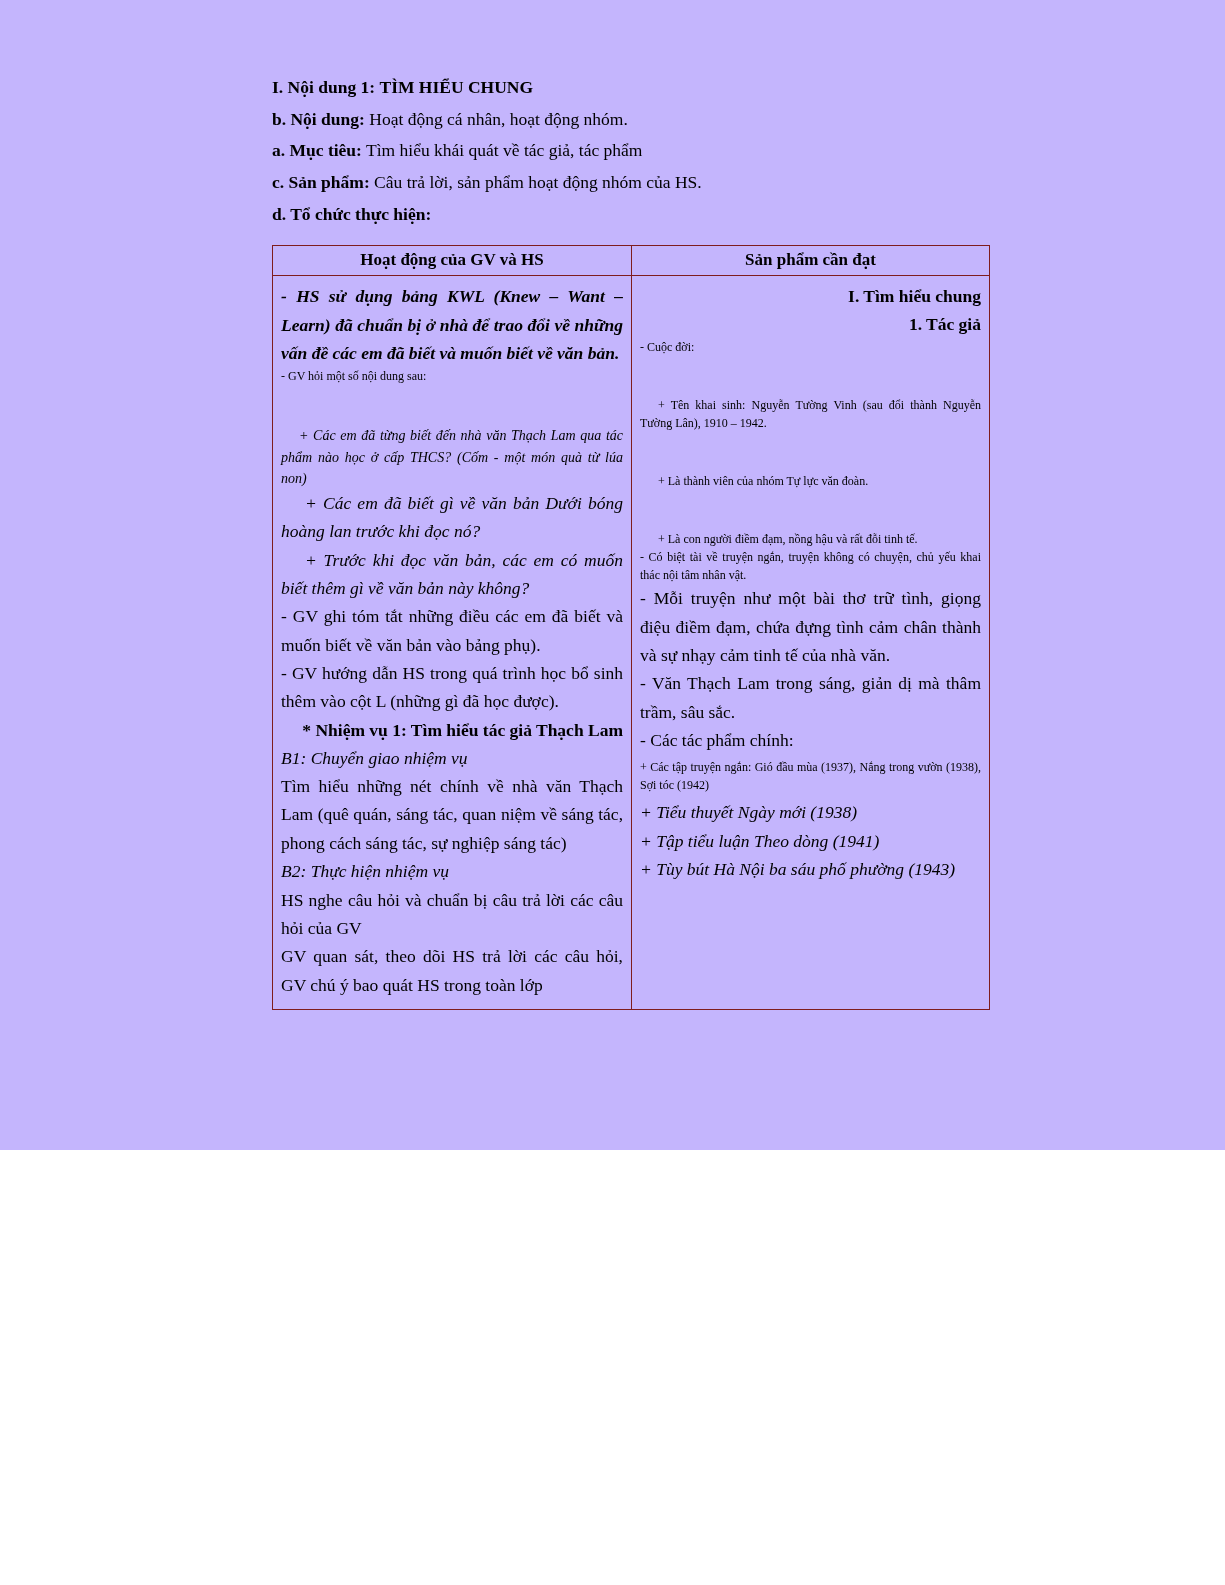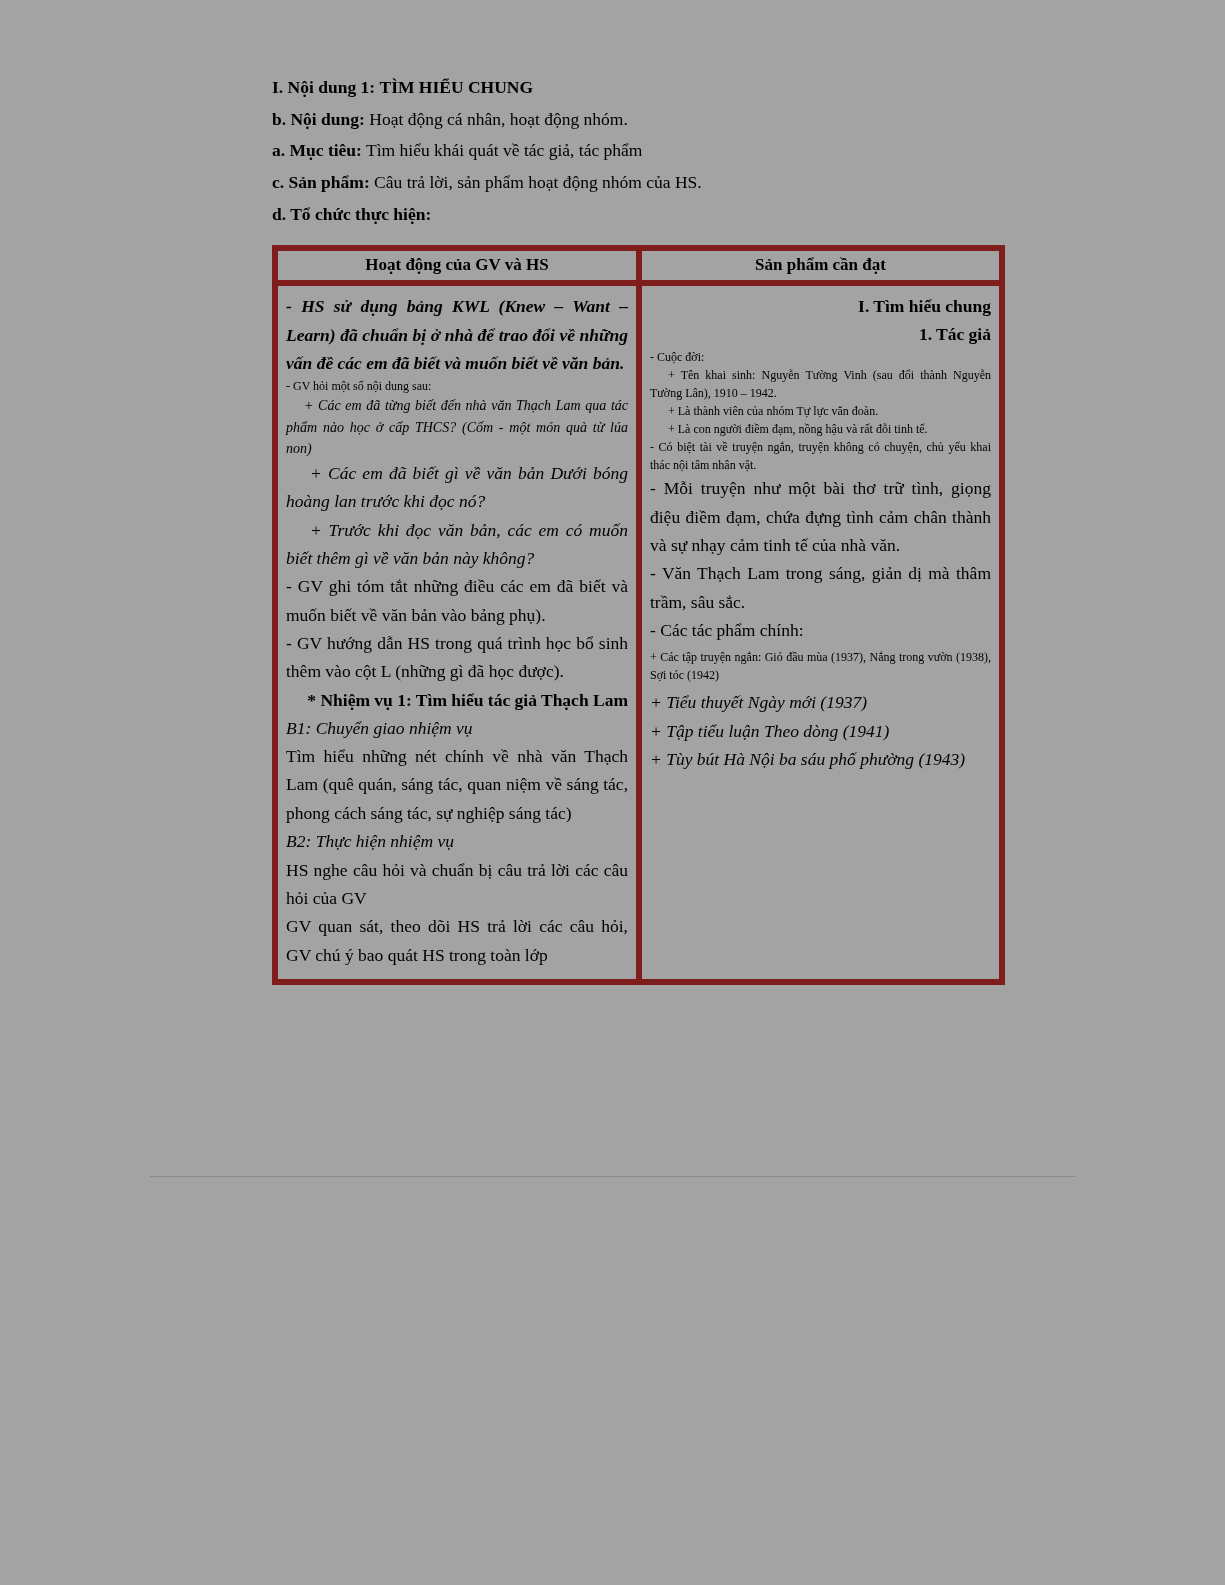--- a/index.html
+++ b/index.html
@@ -3,22 +3,22 @@
 <meta charset="utf-8">
 <style>
   html, body {
     margin: 0;
     padding: 0;
     background: #ffffff;
   }
   .page {
     position: relative;
     width: 1225px;
-    height: 1585px;
-    background: #a3a3a3;
+    height: 1150px;
+    background: #c4b5fd;
     font-family: "Liberation Serif", serif;
     color: #000000;
     overflow: hidden;
   }
   .content {
     position: absolute;
     left: 272px;
     top: 72px;
     width: 715px;
   }
@@ -30,21 +30,21 @@
   }
   .lead-line b { font-weight: bold; }
 
   table.main {
     margin-top: 16px;
     border-collapse: collapse;
     width: 715px;
     table-layout: fixed;
   }
   table.main th, table.main td {
-    border: 6px solid #7f1d1d;
+    border: 1px solid #7f1d1d;
     vertical-align: top;
     padding: 0;
   }
   table.main th {
     text-align: center;
     font-size: 17px;
     font-weight: bold;
     padding: 3px 0 4px 0;
     line-height: 1.3;
   }
@@ -88,21 +88,21 @@
     line-height: 1.62;
     text-align: justify;
   }
   .ital {
     font-style: italic;
     font-size: 17.5px;
     line-height: 1.62;
     text-align: justify;
   }
   .indent { text-indent: 24px; }
-  .indent-sm { text-indent: 18px; }
+  .indent-sm { text-indent: 18px; margin-top: 40px; }
   .gap-top { margin-top: 0; }
   .gap-top-sm { margin-top: 4px; }
 
   .footer-rule {
     position: absolute;
     left: 150px;
     top: 1176px;
     width: 925px;
     height: 0;
     border-top: 1px solid #8a8a8a;
@@ -170,21 +170,21 @@
               <p class="b gap-top">1. Tác giả</p>
               <p class="small">- Cuộc đời:</p>
               <p class="small indent-sm">+ Tên khai sinh: Nguyễn Tường Vinh (sau đổi thành Nguyễn Tường Lân), 1910 – 1942.</p>
               <p class="small indent-sm">+ Là thành viên của nhóm Tự lực văn đoàn.</p>
               <p class="small indent-sm">+ Là con người điềm đạm, nồng hậu và rất đỗi tinh tế.</p>
               <p class="small">- Có biệt tài về truyện ngắn, truyện không có chuyện, chủ yếu khai thác nội tâm nhân vật.</p>
               <p class="reg">- Mỗi truyện như một bài thơ trữ tình, giọng điệu điềm đạm, chứa đựng tình cảm chân thành và sự nhạy cảm tinh tế của nhà văn.</p>
               <p class="reg">- Văn Thạch Lam trong sáng, giản dị mà thâm trầm, sâu sắc.</p>
               <p class="reg">- Các tác phẩm chính:</p>
               <p class="small gap-top-sm">+ Các tập truyện ngắn: Gió đầu mùa (1937), Nắng trong vườn (1938), Sợi tóc (1942)</p>
-              <p class="ital gap-top-sm">+ Tiểu thuyết Ngày mới (1937)</p>
+              <p class="ital gap-top-sm">+ Tiểu thuyết Ngày mới (1938)</p>
               <p class="ital">+ Tập tiểu luận Theo dòng (1941)</p>
               <p class="ital">+ Tùy bút Hà Nội ba sáu phố phường (1943)</p>
             </div>
           </td>
         </tr>
       </tbody>
     </table>
   </div>
 
   <div class="footer-rule"></div>

